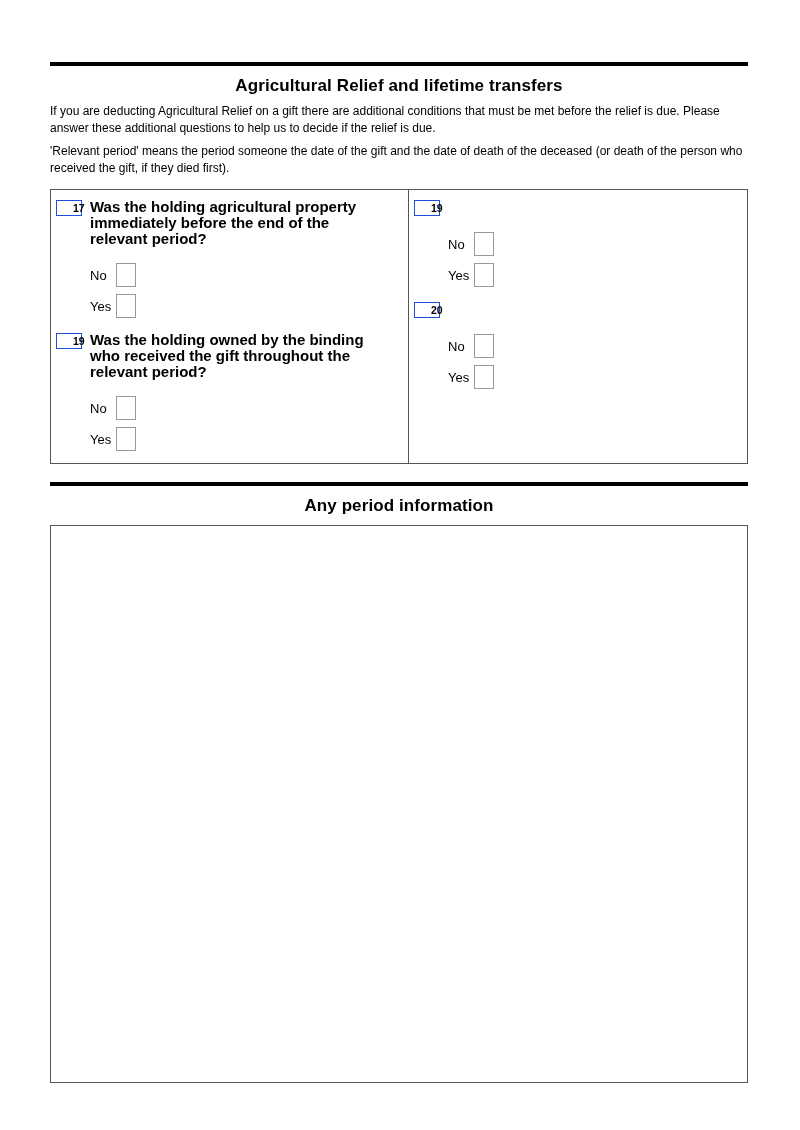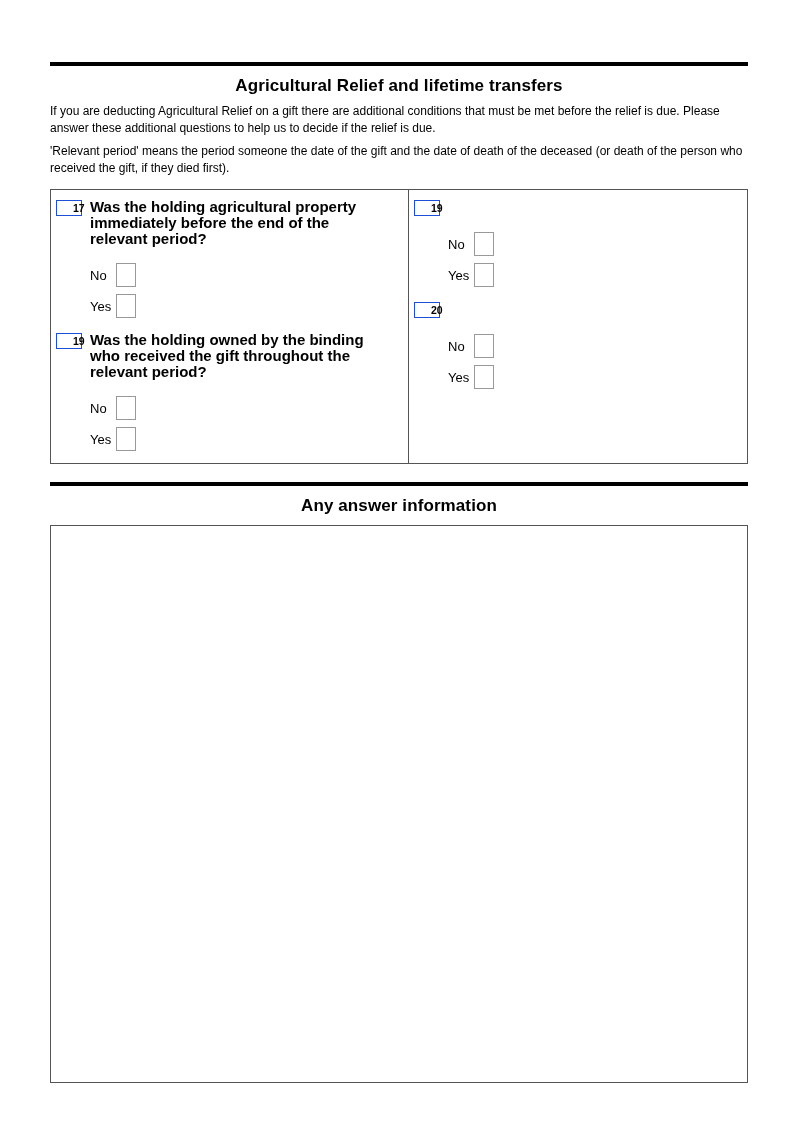--- a/index.html
+++ b/index.html
@@ -167,18 +167,18 @@
           </div>
         </div>
       </div>
 
     </div>
 
   </div>
 
   <div class="rule rule-mid"></div>
 
-  <h2 class="section-title">Any answer information</h2>
+  <h2 class="section-title">Any period information</h2>
 
 
   <div class="info-box"></div>
 
 </div>
 
 </body></html>

